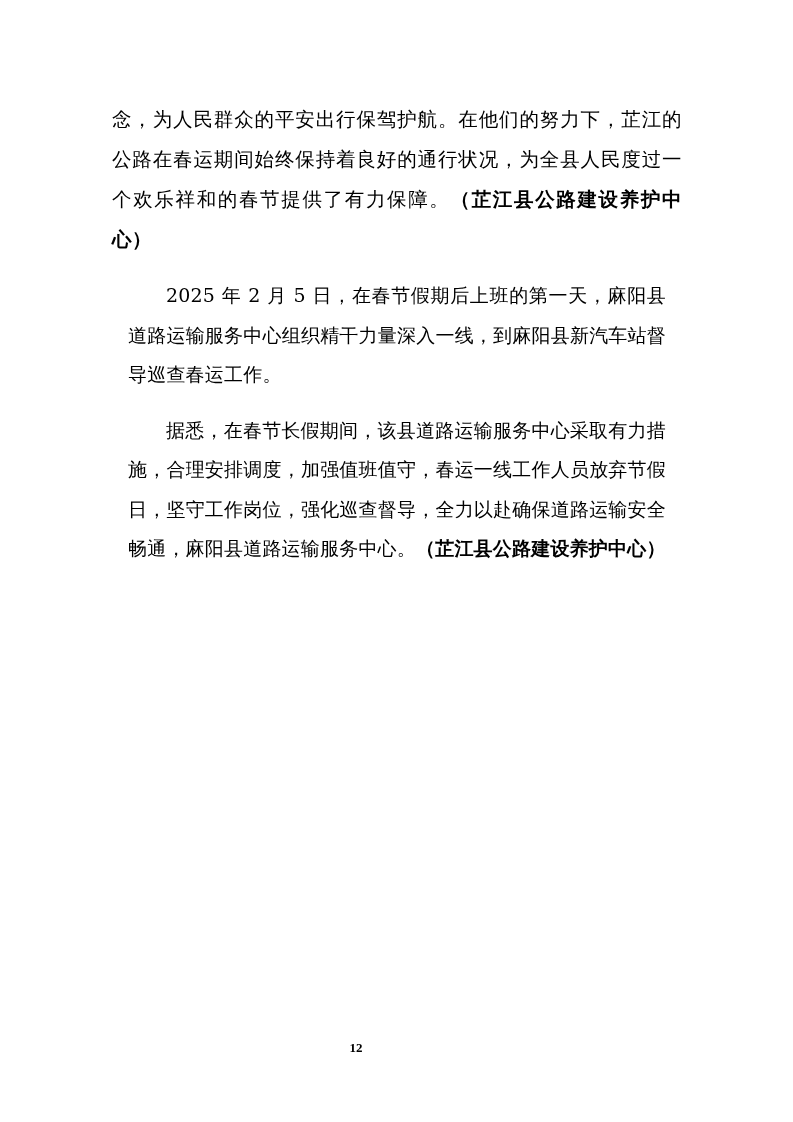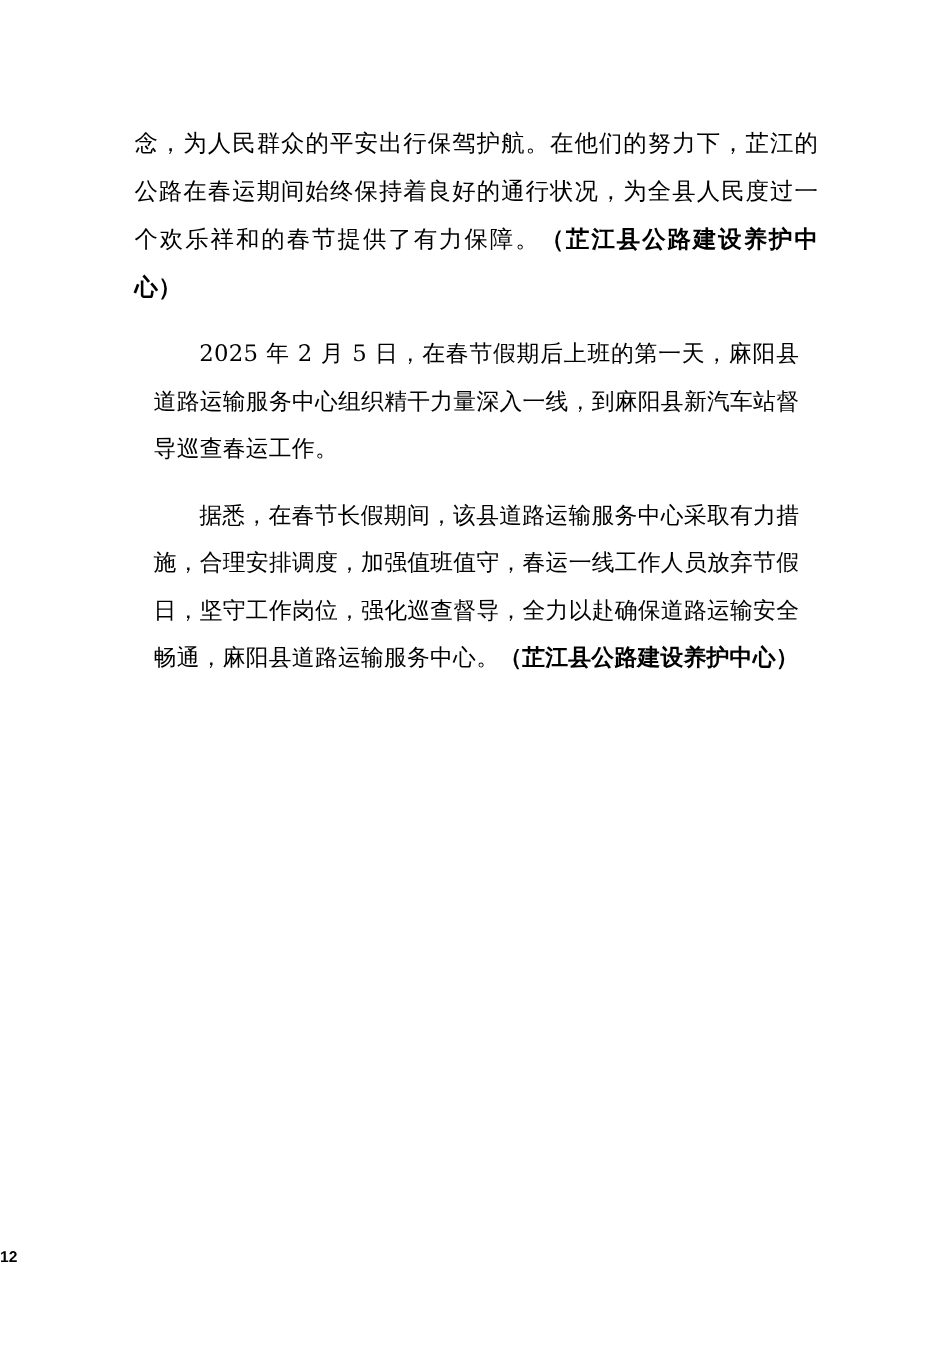--- a/index.html
+++ b/index.html
@@ -55,22 +55,23 @@
     text-justify: inter-ideograph;
     margin: 16px;
     text-indent: 2em;
     letter-spacing: 0.2px;
   }
   .page-number {
     position: absolute;
     left: 0;
     right: 0;
     top: 1040px;
+    text-align: center;
     font-size: 13px;
-    font-family: Liberation Sans, sans-serif;
+    font-family: Liberation Serif, serif;
     font-weight: bold;
   }
 </style>
 </head>
 <body>
 
 <div class="page">
   <div class="content">
 
     <p class="para para-cont"><span>念，为人民群众的平安出行保驾护航。在他们的努力下，芷江的公路在春运期间始终保持着良好的通行状况，为全县人民度过一个欢乐祥和的春节提供了有力保障。</span><span class="bold-tail">（芷江县公路建设养护中心）</span></p>

